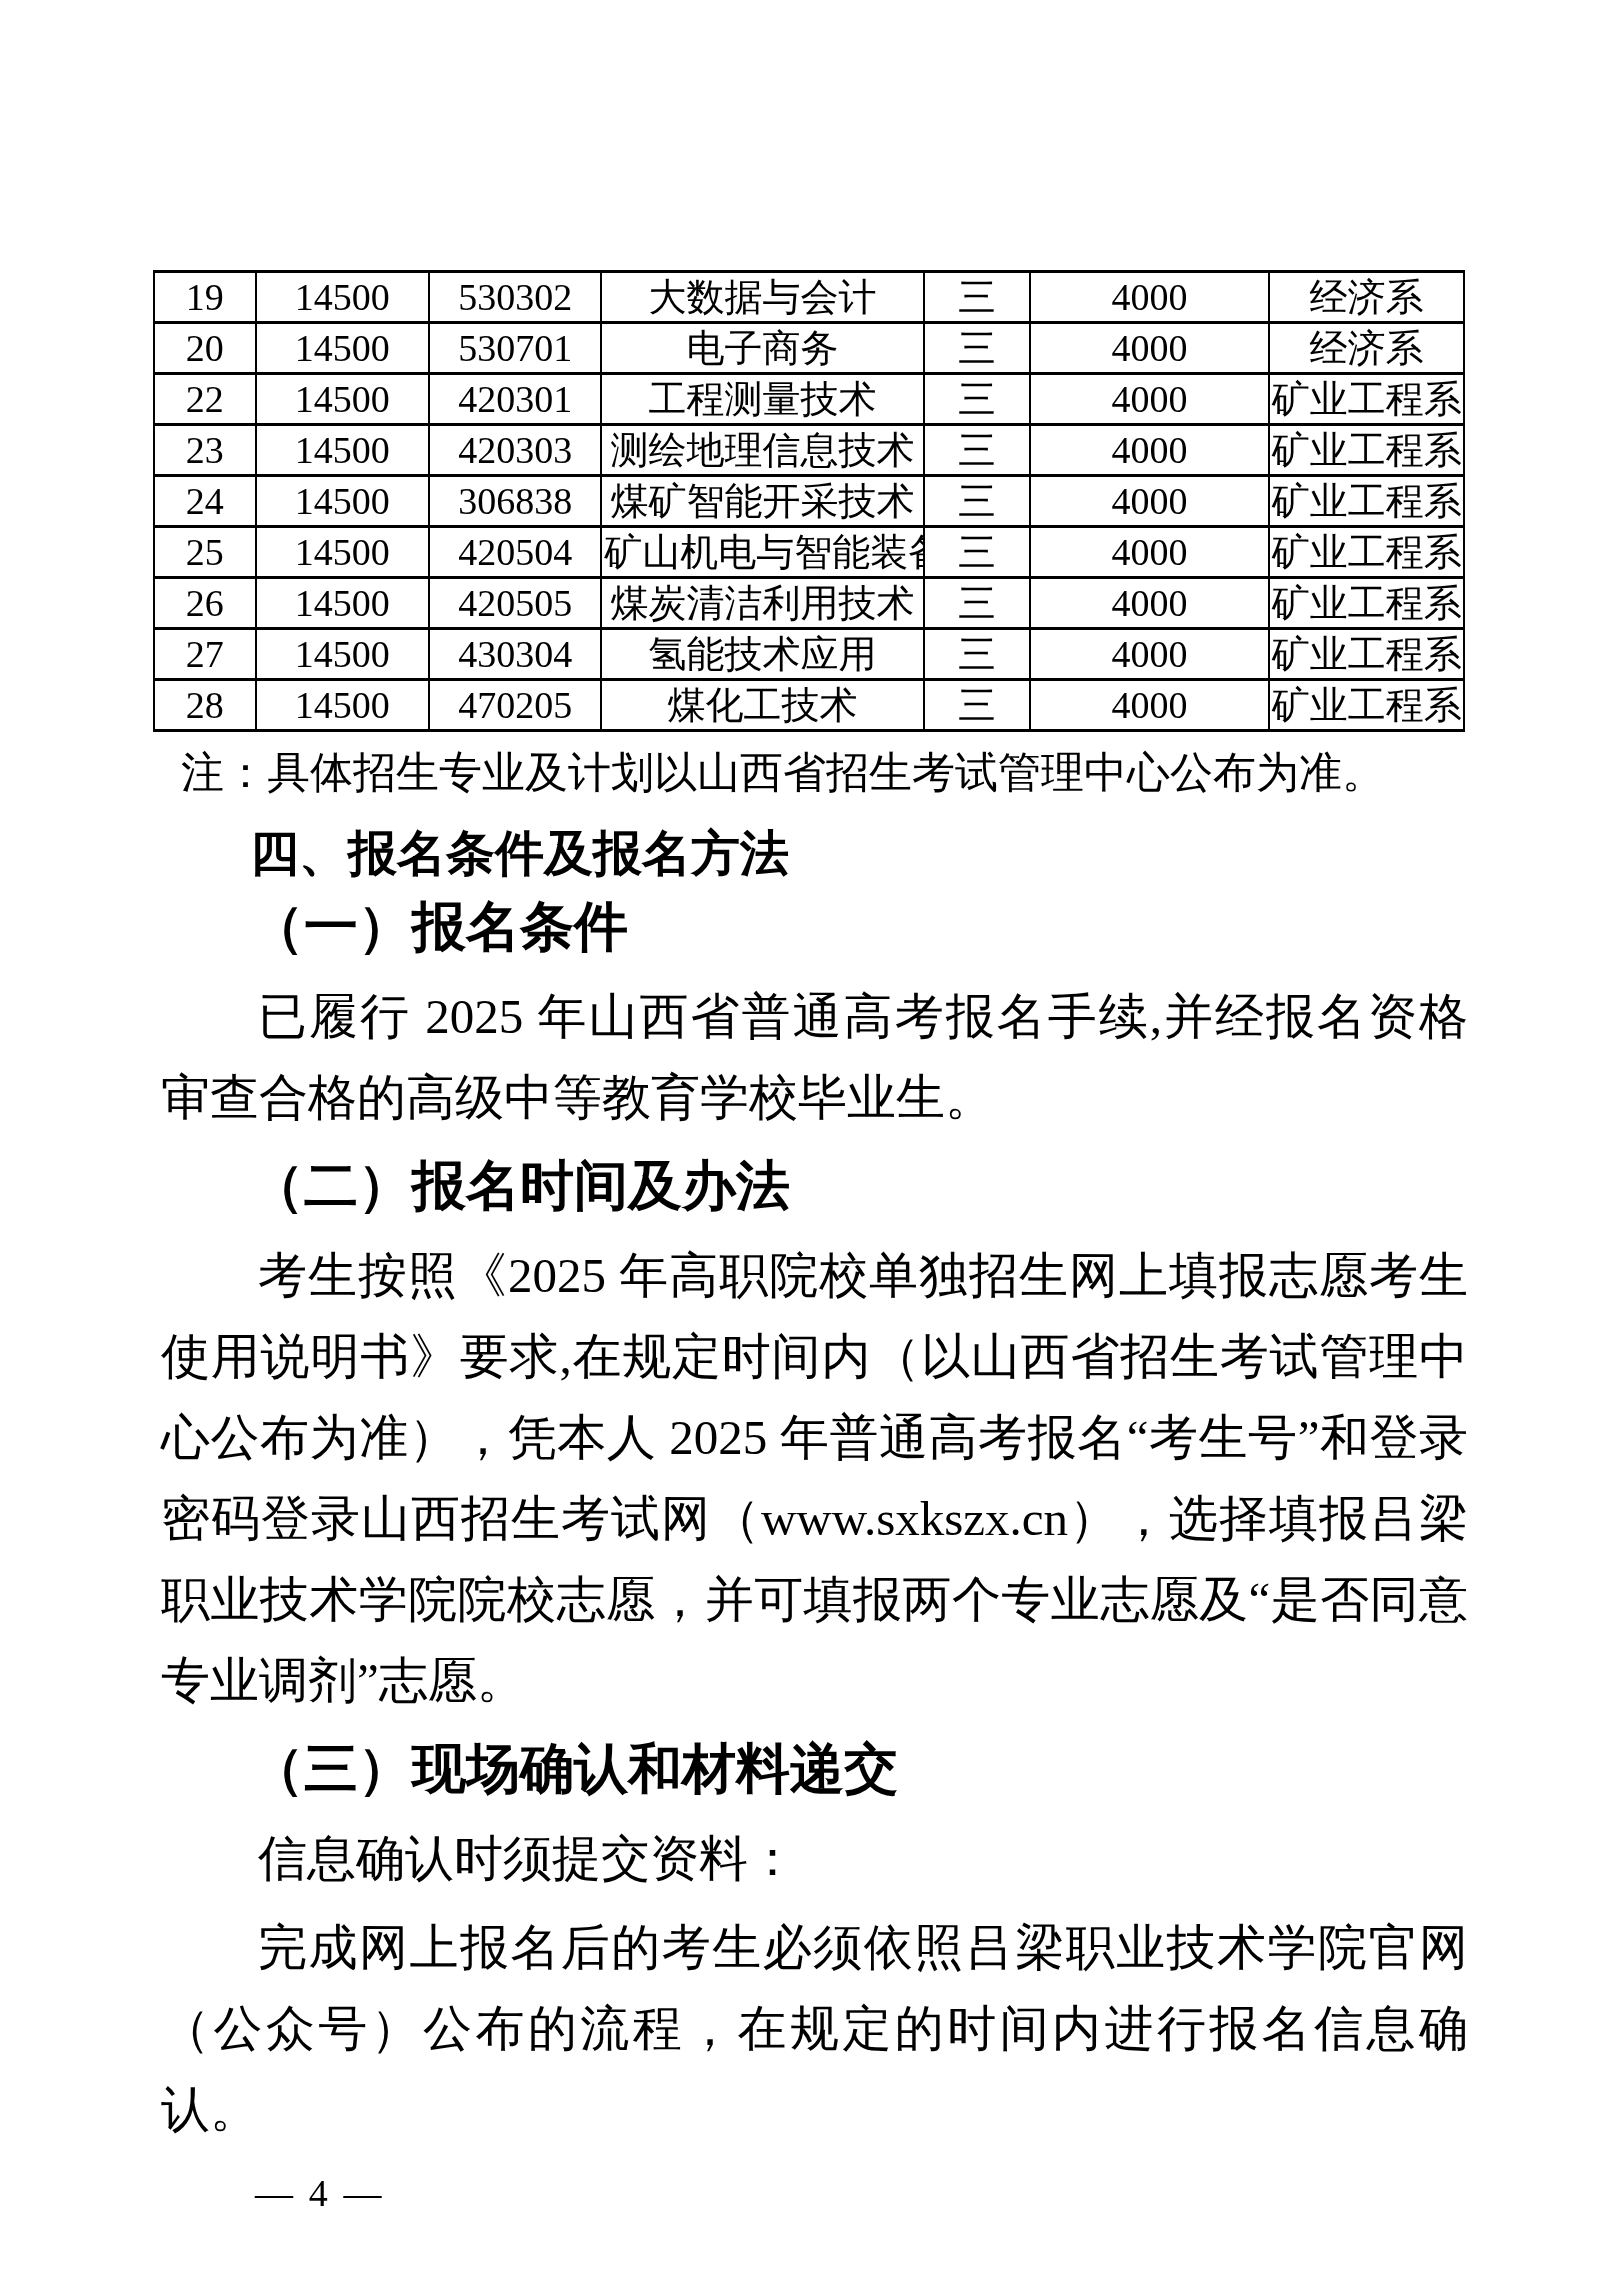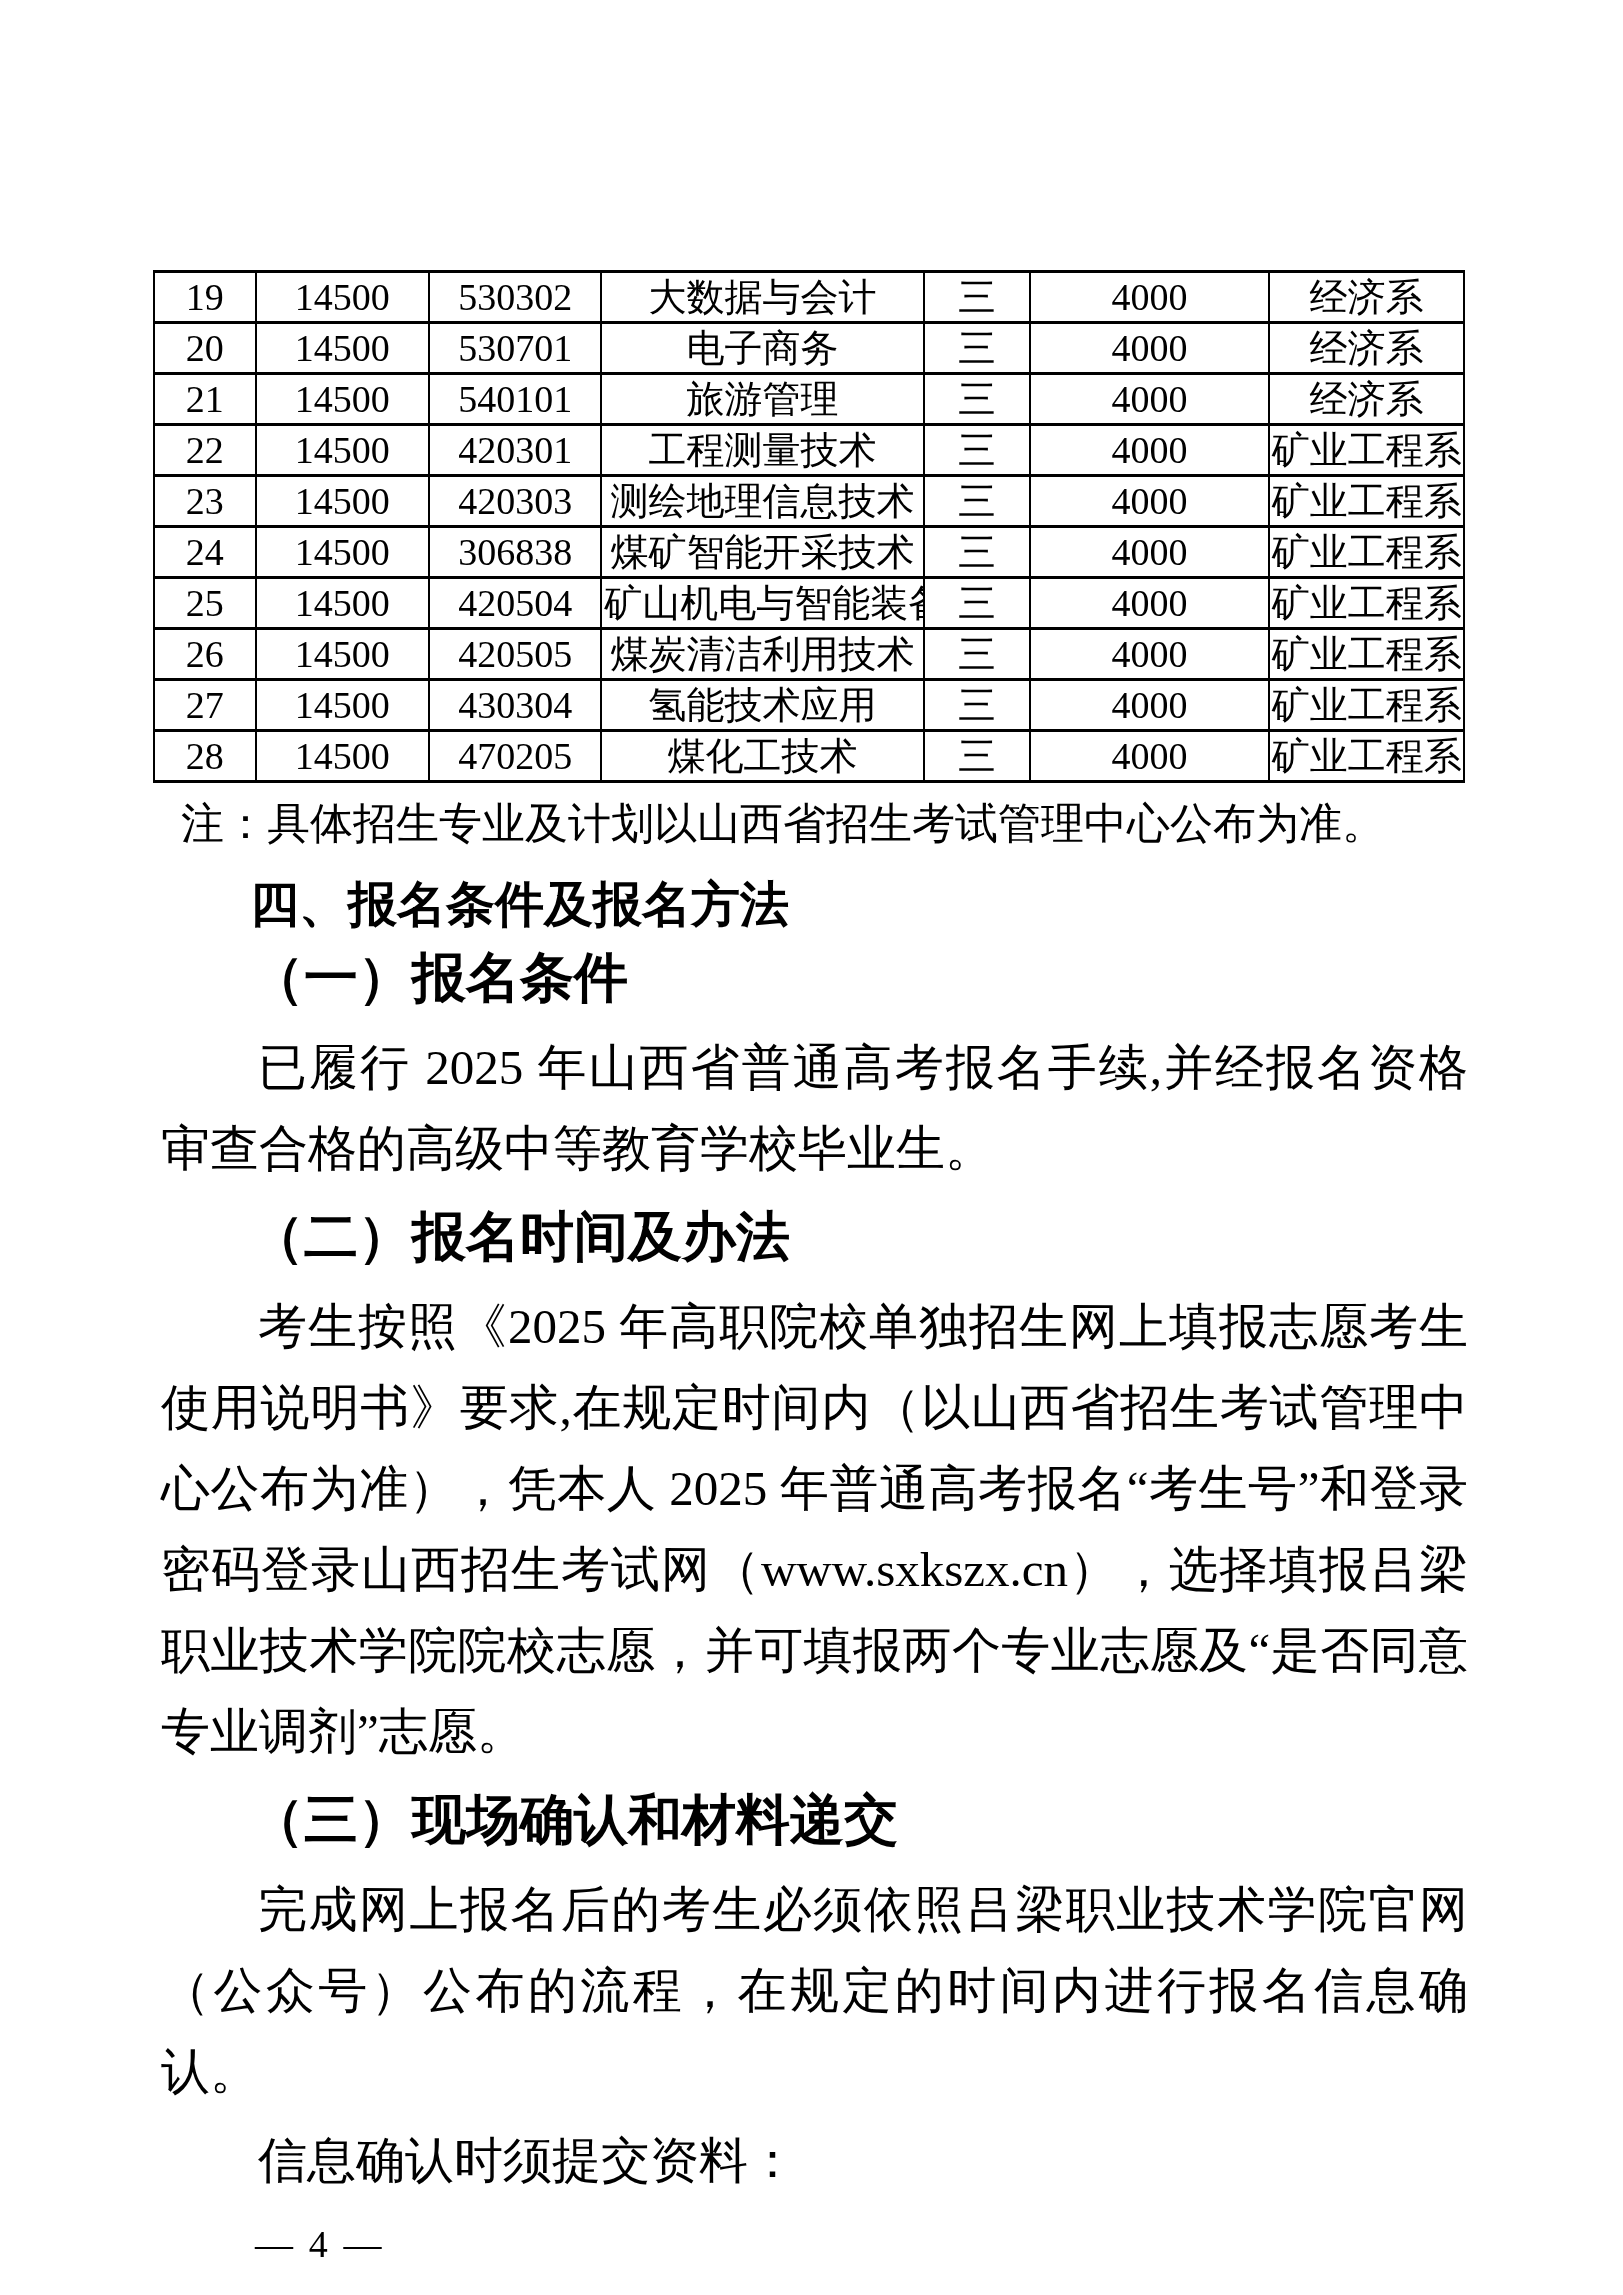--- a/index.html
+++ b/index.html
@@ -119,29 +119,20 @@
           <tr>
             <td>20</td>
             <td>14500</td>
             <td>530701</td>
             <td>电子商务</td>
             <td>三</td>
             <td>4000</td>
             <td>经济系</td>
           </tr>
           <tr>
-            <td>21</td>
-            <td>14500</td>
-            <td>540101</td>
-            <td>旅游管理</td>
-            <td>三</td>
-            <td>4000</td>
-            <td>经济系</td>
-          </tr>
-          <tr>
             <td>22</td>
             <td>14500</td>
             <td>420301</td>
             <td>工程测量技术</td>
             <td>三</td>
             <td>4000</td>
             <td>矿业工程系</td>
           </tr>
           <tr>
             <td>23</td>
@@ -205,21 +196,21 @@
     <h2 class="sec-heading">四、报名条件及报名方法</h2>
 
     <div class="rhythm">
       <h3 class="sub-heading">（一）报名条件</h3>
       <p class="para">已履行 2025 年山西省普通高考报名手续,并经报名资格审查合格的高级中等教育学校毕业生。</p>
 
       <h3 class="sub-heading">（二）报名时间及办法</h3>
       <p class="para">考生按照《2025 年高职院校单独招生网上填报志愿考生使用说明书》要求,在规定时间内（以山西省招生考试管理中心公布为准），凭本人 2025 年普通高考报名“考生号”和登录密码登录山西招生考试网（www.sxkszx.cn），选择填报吕梁职业技术学院院校志愿，并可填报两个专业志愿及“是否同意专业调剂”志愿。</p>
 
       <h3 class="sub-heading">（三）现场确认和材料递交</h3>
+      <p class="para">信息确认时须提交资料：</p>
       <p class="para">完成网上报名后的考生必须依照吕梁职业技术学院官网（公众号）公布的流程，在规定的时间内进行报名信息确认。</p>
-      <p class="para">信息确认时须提交资料：</p>
     </div>
 
     <p class="page-number">— 4 —</p>
 
   </div>
 </div>
 
 
 </body></html>

